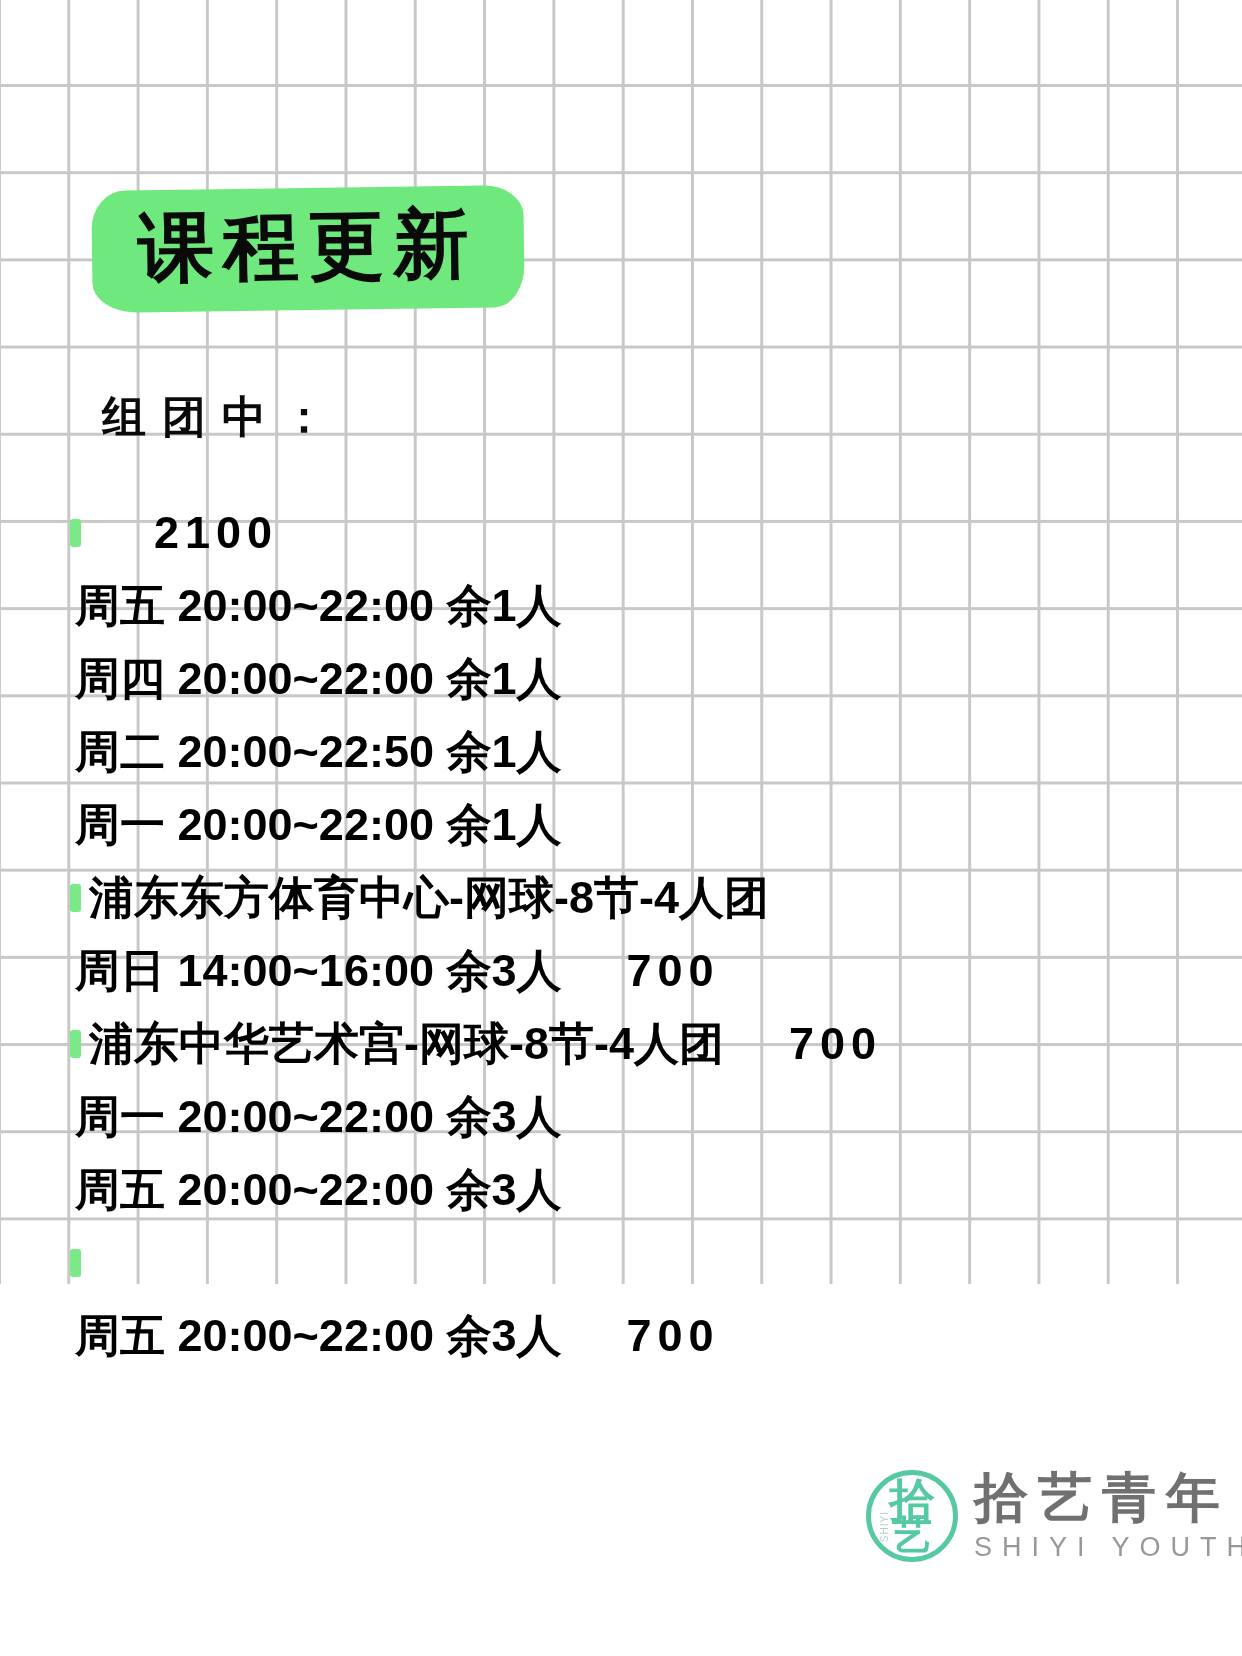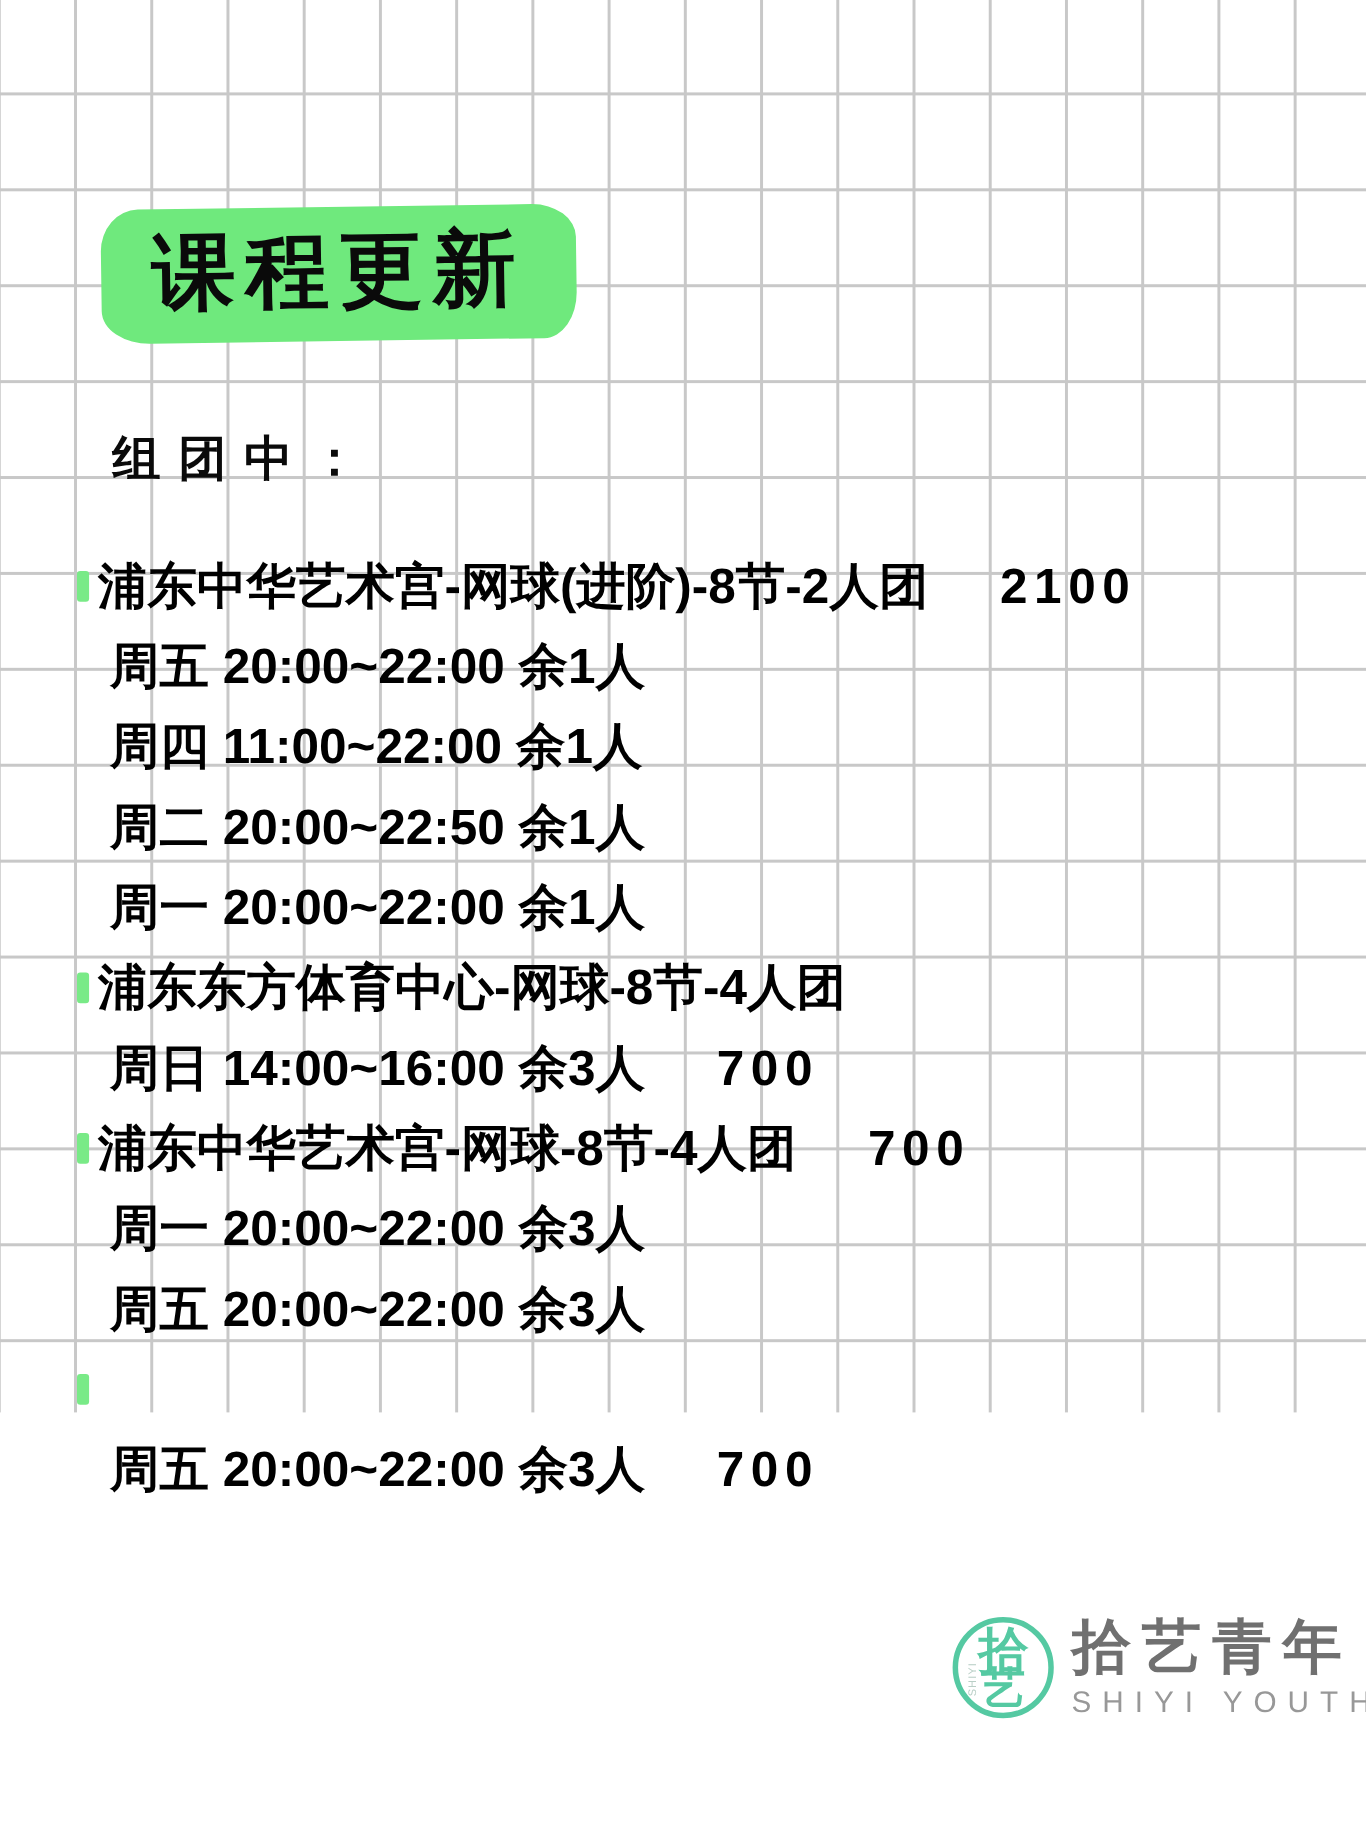--- a/index.html
+++ b/index.html
@@ -51,21 +51,21 @@
     position: absolute; left: 0; top: 496px; width: 1242px;
   }
   .row {
     height: 73px;
     display: flex; align-items: center;
     color: #000;
     font-size: 45px; font-weight: 700;
     white-space: nowrap;
   }
   .header-row { padding-left: 70px; }
-  .session-row { padding-left: 100px; }
+  .session-row { padding-left: 75px; }
   .bullet {
     width: 11px; height: 28px;
     background: var(--bullet-green, #79ea87);
     border-radius: 3px;
     margin-right: 8px;
     flex: 0 0 auto;
   }
   .price { margin-left: 65px; letter-spacing: 6px; }
 
   
@@ -120,28 +120,27 @@
 
   <div class="title-box">
     <span class="title-text">课程更新</span>
   </div>
 
   <div class="subtitle">组团中：</div>
 
   <div class="course-list" id="course-list">
       <div class="row header-row">
         <span class="bullet"></span>
-        <span class="course-name">浦东中华艺术宫-网球(进阶)-8节-2人团</span>
         <span class="price">2100</span>
       </div>
       <div class="row session-row">
         <span class="session-text">周五 20:00~22:00 余1人</span>
       </div>
       <div class="row session-row">
-        <span class="session-text">周四 11:00~22:00 余1人</span>
+        <span class="session-text">周四 20:00~22:00 余1人</span>
       </div>
       <div class="row session-row">
         <span class="session-text">周二 20:00~22:50 余1人</span>
       </div>
       <div class="row session-row">
         <span class="session-text">周一 20:00~22:00 余1人</span>
       </div>
       <div class="row header-row">
         <span class="bullet"></span>
         <span class="course-name">浦东东方体育中心-网球-8节-4人团</span>

